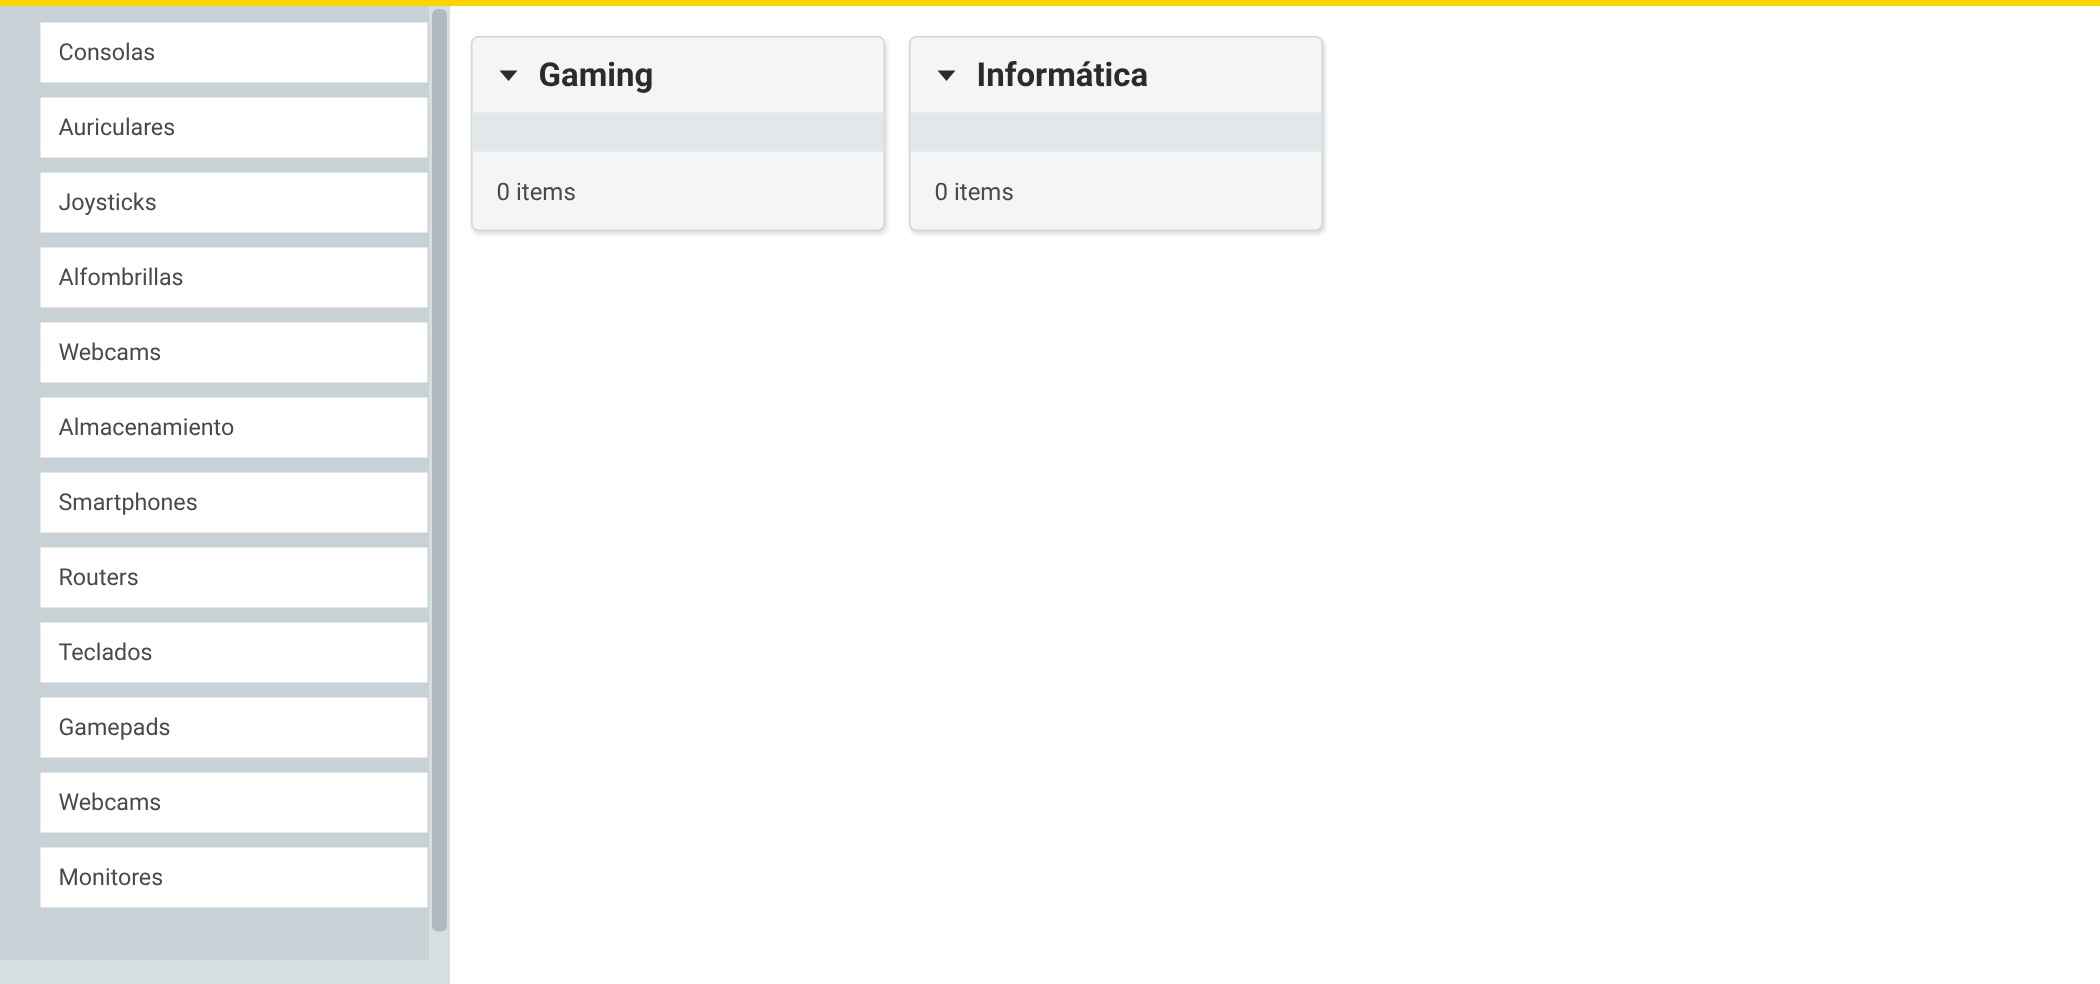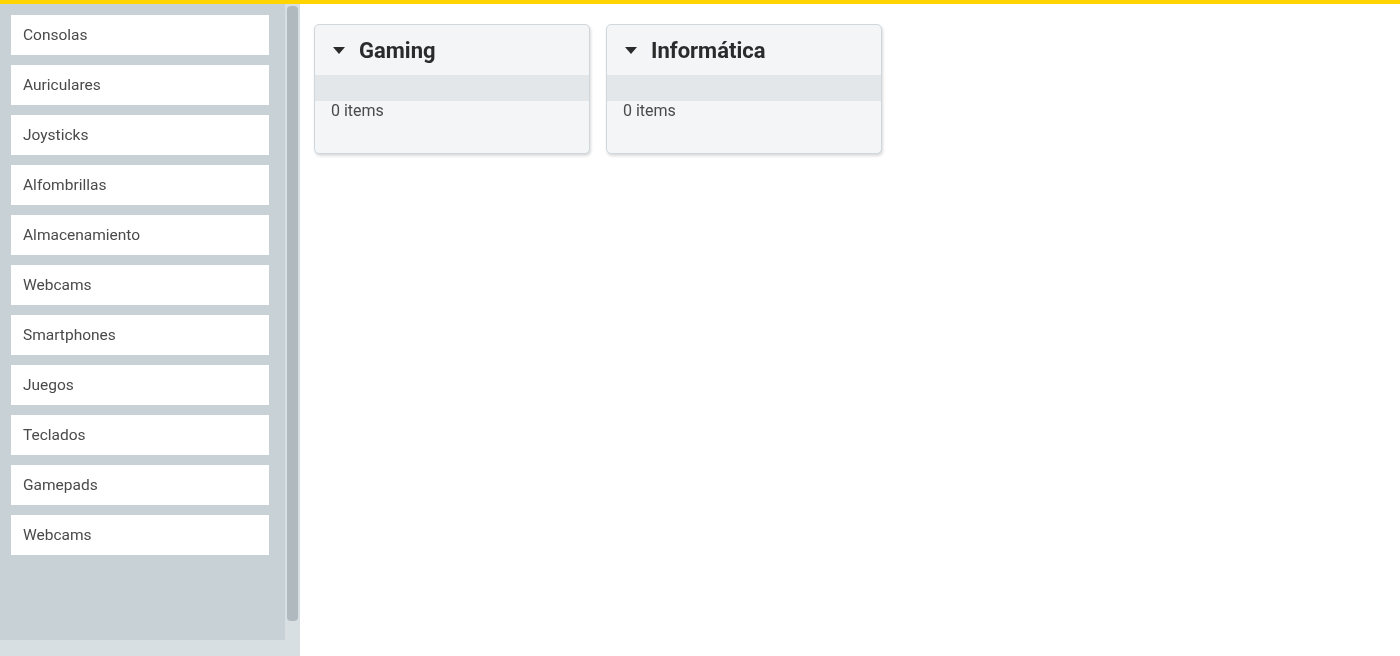--- a/index.html
+++ b/index.html
@@ -26,20 +26,21 @@
       display: flex;
       height: calc(100% - 4px);
     }
 
     .sidebar-wrap {
       width: 300px;
       background: #c8d1d6;
       height: 100%;
       position: relative;
       display: flex;
+      padding-left: 16px;
     }
 
     .sidebar-scroll {
       width: 285px;
       height: 640px;
       overflow: hidden;
       padding: 10px 0 0 10px;
     }
 
     .sidebar-list {
@@ -119,21 +120,21 @@
     }
 
     .card-strip {
       height: 26px;
       background: #e3e7ea;
     }
 
     .card-footer {
       height: 52px;
       display: flex;
-      align-items: flex-start;
+      align-items: center;
       padding: 0 16px;
       font-size: 16px;
       color: #4a4a4a;
     }
 
     .bottom-bar {
       position: absolute;
       bottom: 0;
       left: 0;
       width: 300px;
@@ -157,39 +158,42 @@
         <div class="sidebar-item">
           <span>Auriculares</span>
         </div>
         <div class="sidebar-item">
           <span>Joysticks</span>
         </div>
         <div class="sidebar-item">
           <span>Alfombrillas</span>
         </div>
         <div class="sidebar-item">
+          <span>Webcams</span>
+        </div>
+        <div class="sidebar-item">
           <span>Almacenamiento</span>
         </div>
         <div class="sidebar-item">
+          <span>Smartphones</span>
+        </div>
+        <div class="sidebar-item">
+          <span>Routers</span>
+        </div>
+        <div class="sidebar-item">
+          <span>Teclados</span>
+        </div>
+        <div class="sidebar-item">
+          <span>Gamepads</span>
+        </div>
+        <div class="sidebar-item">
           <span>Webcams</span>
         </div>
         <div class="sidebar-item">
-          <span>Smartphones</span>
-        </div>
-        <div class="sidebar-item">
-          <span>Juegos</span>
-        </div>
-        <div class="sidebar-item">
-          <span>Teclados</span>
-        </div>
-        <div class="sidebar-item">
-          <span>Gamepads</span>
-        </div>
-        <div class="sidebar-item">
-          <span>Webcams</span>
+          <span>Monitores</span>
         </div>
       </div>
     </div>
     <div class="sidebar-scrollbar">
       <div class="sidebar-thumb"></div>
     </div>
     <div class="bottom-bar"></div>
   </div>
 
   <div class="main">

